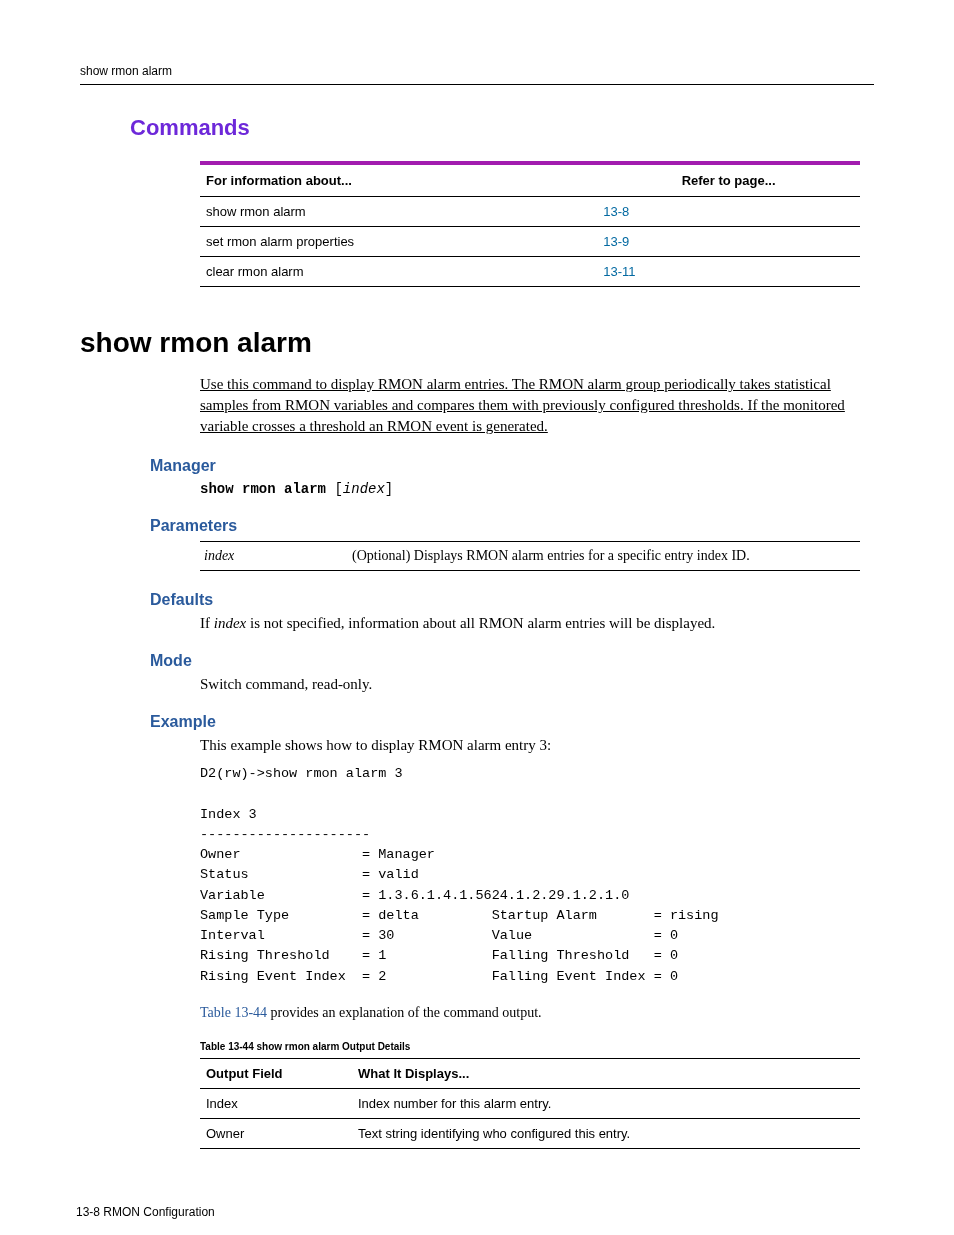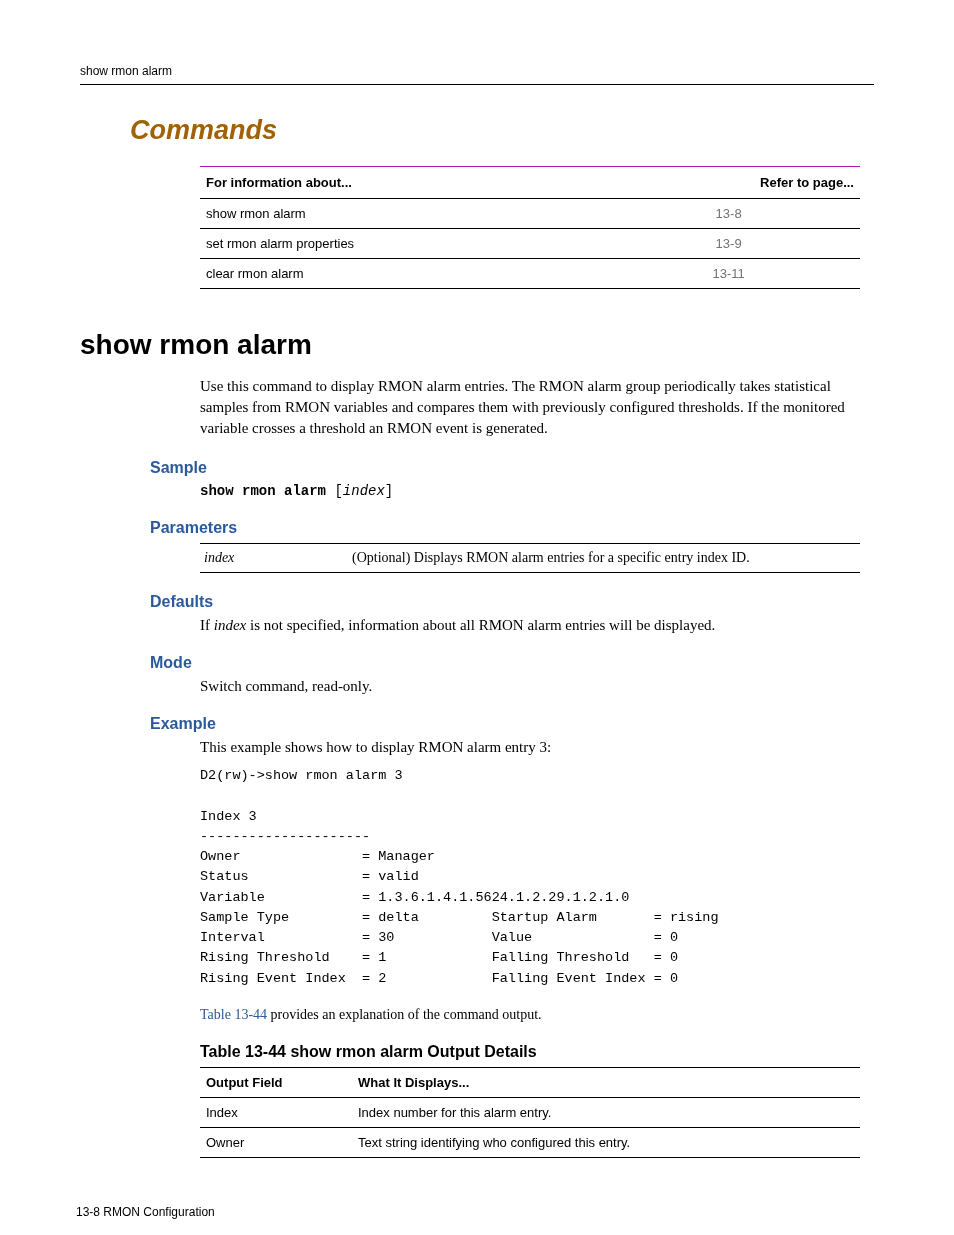--- a/index.html
+++ b/index.html
@@ -19,60 +19,60 @@
   }
   .running-head {
     font-family: Arial, Helvetica, sans-serif;
     font-size: 12px;
     border-bottom: 1px solid #000;
     padding-bottom: 6px;
     margin-bottom: 30px;
   }
   .h-commands {
     font-family: Arial, Helvetica, sans-serif;
-    font-size: 27px;
-    font-weight: bold;
-    color: #a16207;
+    font-size: 22px;
+    font-weight: bold;
+    color: #6d28d9;
     margin: 0 0 20px 50px;
-    font-style: italic;
   }
   .cmd-table {
     margin-left: 120px;
     width: 660px;
     border-collapse: collapse;
     font-family: Arial, Helvetica, sans-serif;
     font-size: 13px;
   }
   .cmd-table thead td {
     font-weight: bold;
     padding: 8px 6px;
-    border-top: 1px solid #a21caf;
+    border-top: 4px solid #a21caf;
     border-bottom: 1px solid #000;
   }
   .cmd-table thead td.right {
-    text-align: right;
+    text-align: center;
   }
   .cmd-table tbody td {
     padding: 7px 6px;
     border-bottom: 1px solid #000;
   }
   .cmd-table tbody td.page-ref {
-    text-align: center;
-    color: #737373;
+    text-align: left;
+    color: #0369a1;
   }
   .h1 {
     font-family: Arial, Helvetica, sans-serif;
     font-size: 28px;
     font-weight: bold;
     margin: 40px 0 15px 0;
   }
   .body-text {
     margin-left: 120px;
     font-size: 15px;
     line-height: 1.4;
+    text-decoration: underline;
   }
   .h2 {
     font-family: Arial, Helvetica, sans-serif;
     font-size: 16px;
     font-weight: bold;
     color: #2a5a9c;
     margin: 20px 0 6px 70px;
   }
   .syntax-line {
     margin-left: 120px;
@@ -111,21 +111,21 @@
     line-height: 1.5;
   }
   .after-example {
     margin: 18px 0 0 120px;
     font-size: 14px;
   }
   .after-example .link { color: #2a5a9c; }
   .table-caption {
     margin: 20px 0 0 120px;
     font-family: Arial, Helvetica, sans-serif;
-    font-size: 16px;
+    font-size: 10px;
     font-weight: bold;
   }
   .out-table {
     margin: 6px 0 0 120px;
     width: 660px;
     border-collapse: collapse;
     font-family: Arial, Helvetica, sans-serif;
     font-size: 13px;
   }
   .out-table thead td {
@@ -176,21 +176,21 @@
         <td>clear rmon alarm</td>
         <td class="page-ref">13-11</td>
       </tr>
     </tbody>
   </table>
 
   <div class="h1">show rmon alarm</div>
 
   <div class="body-text">Use this command to display RMON alarm entries. The RMON alarm group periodically takes statistical samples from RMON variables and compares them with previously configured thresholds. If the monitored variable crosses a threshold an RMON event is generated.</div>
 
-  <div class="h2">Sample</div>
+  <div class="h2">Manager</div>
   <div class="syntax-line">
     <span class="cmd">show rmon alarm</span><span class="opt"> [</span><span class="param">index</span><span class="opt">]</span>
   </div>
 
   <div class="h2">Parameters</div>
   <table class="param-table">
     <tbody>
         <tr>
       <td class="pname">index</td>
       <td>(Optional) Displays RMON alarm entries for a specific entry index ID.</td>

